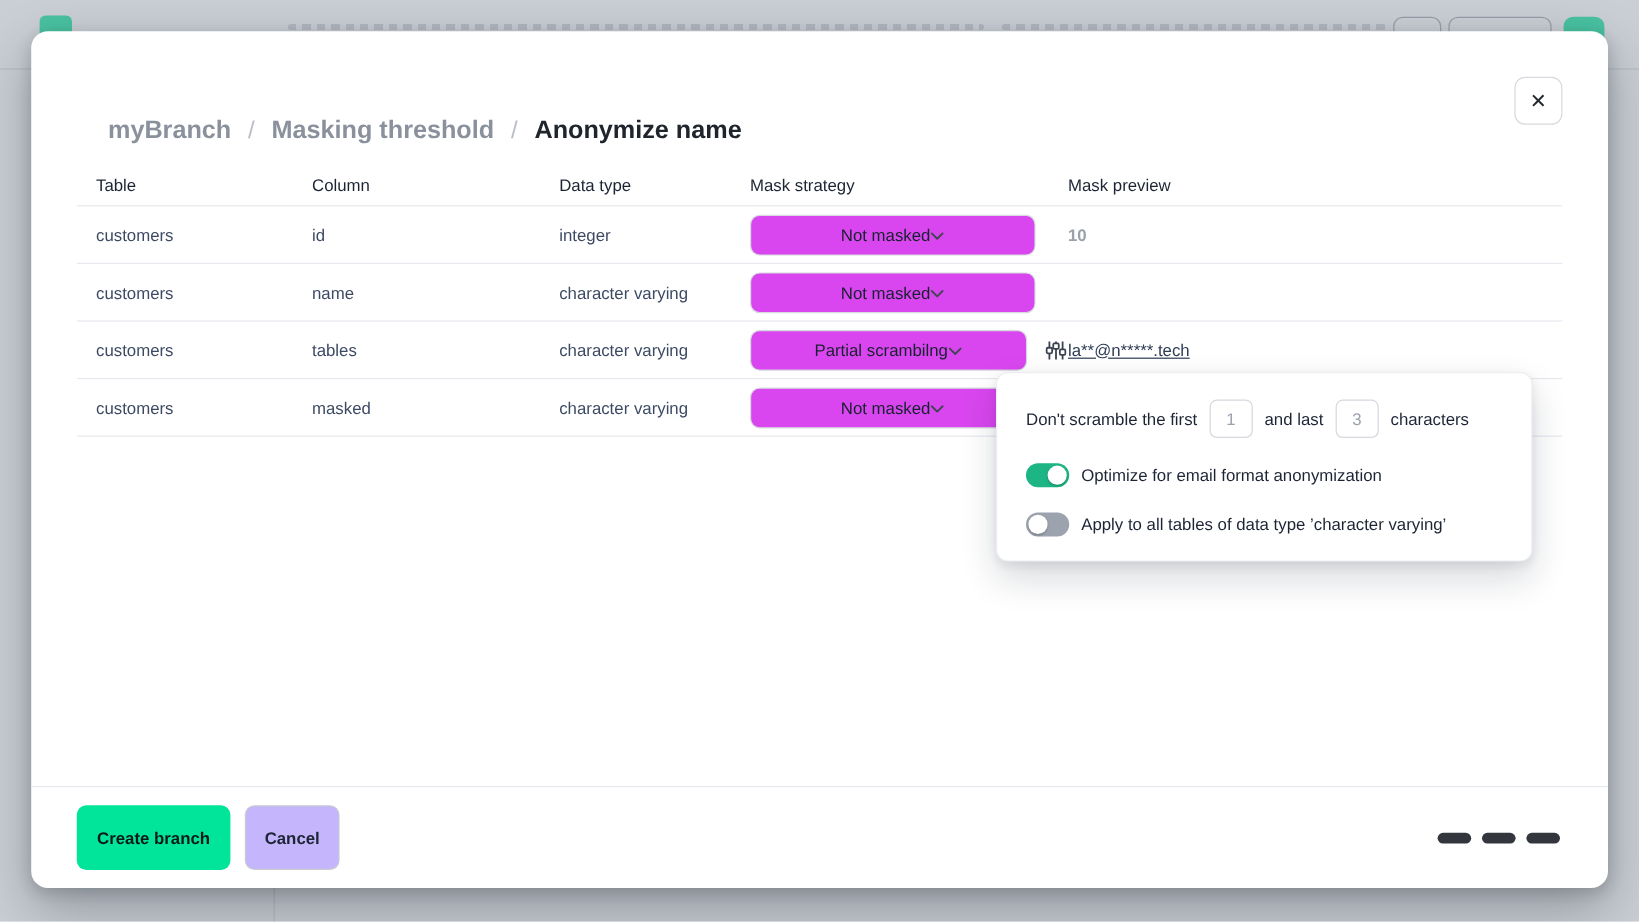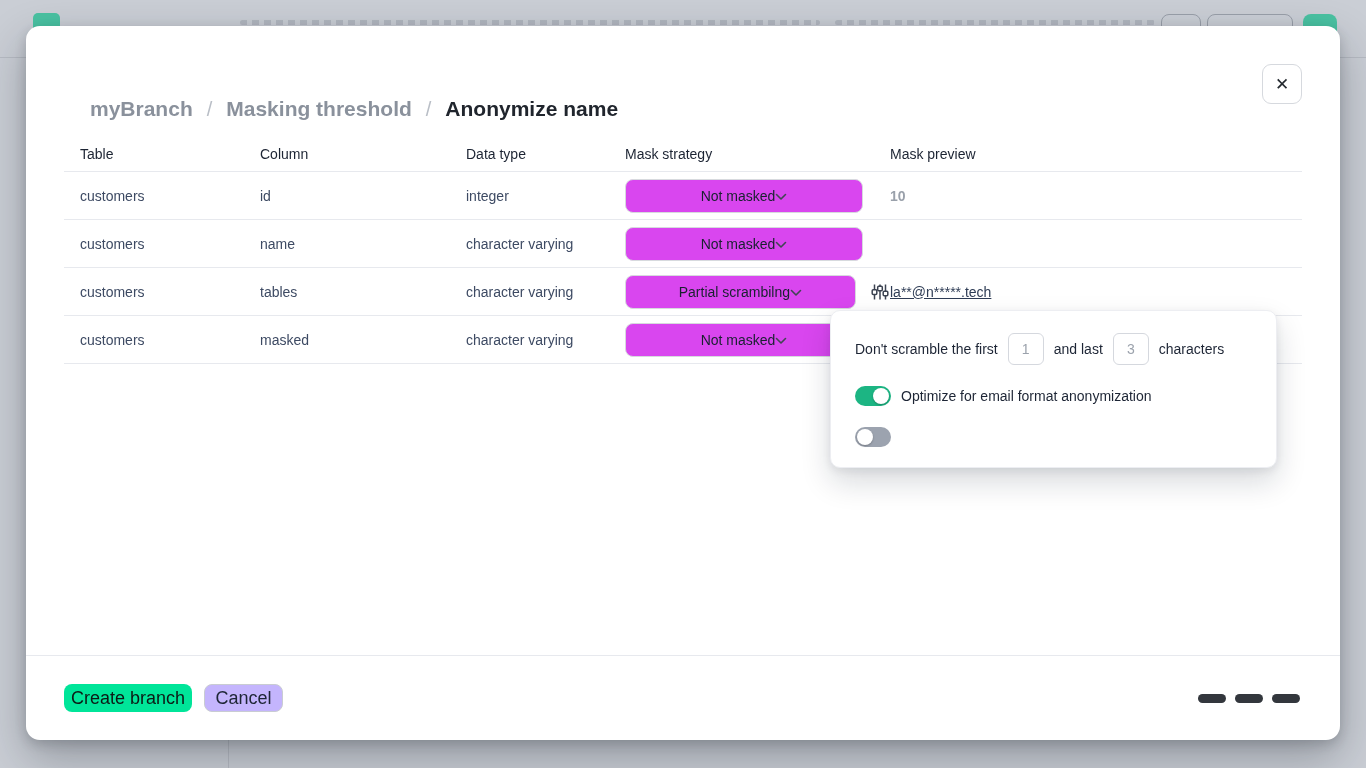--- a/index.html
+++ b/index.html
@@ -72,22 +72,22 @@
     box-shadow:0 1px 2px rgba(0,0,0,.25); }
   .toggle.on { background:#1cb583; }
   .toggle.on .knob { right:2px; }
   .toggle.off { background:#9ca3af; }
   .toggle.off .knob { left:2px; }
 
   
   .footer { position:absolute; left:0; bottom:0; width:100%; height:85px;
     border-top:1px solid #e7e9ee; display:flex; align-items:center;
     padding:0 40px 0 38px; }
-  .btn { height:28px; border-radius:8px; font-size:18px; font-family:"Liberation Sans",sans-serif;
-    cursor:pointer; display:flex; align-items:center; justify-content:center; }
+  .btn { height:54px; border-radius:8px; font-size:14px; font-family:"Liberation Sans",sans-serif;
+    cursor:pointer; display:flex; align-items:center; justify-content:center;font-weight:bold; }
   .btn-primary { width:128px; background:#00e599; border:none; color:#0c1a15; }
   .btn-secondary { width:79px; margin-left:12px; background:#c4b5fd; border:1px solid #c9ccd2; color:#1d2535; }
   .step-dashes { margin-left:auto; display:flex; gap:9px; align-items:center; }
   .dash { width:28px; height:9px; border-radius:5px; background:#33373d; }
 </style>
 </head>
 <body>
 
 <div class="bd-headerline"></div>
 <div class="bd-logo"></div>
@@ -202,20 +202,21 @@
     <div class="pop-row">
       <span class="toggle on">
           <span class="knob"></span>
         </span>
       <span>Optimize for email format anonymization</span>
     </div>
     <div class="pop-row">
       <span class="toggle off">
           <span class="knob"></span>
         </span>
+      <span>Apply to all tables of data type ’character varying’</span>
     </div>
   </div>
 
   <div class="footer">
     <button class="btn btn-primary">Create branch</button>
     <button class="btn btn-secondary">Cancel</button>
     <div class="step-dashes">
       <span class="dash"></span>
       <span class="dash"></span>
       <span class="dash"></span>

